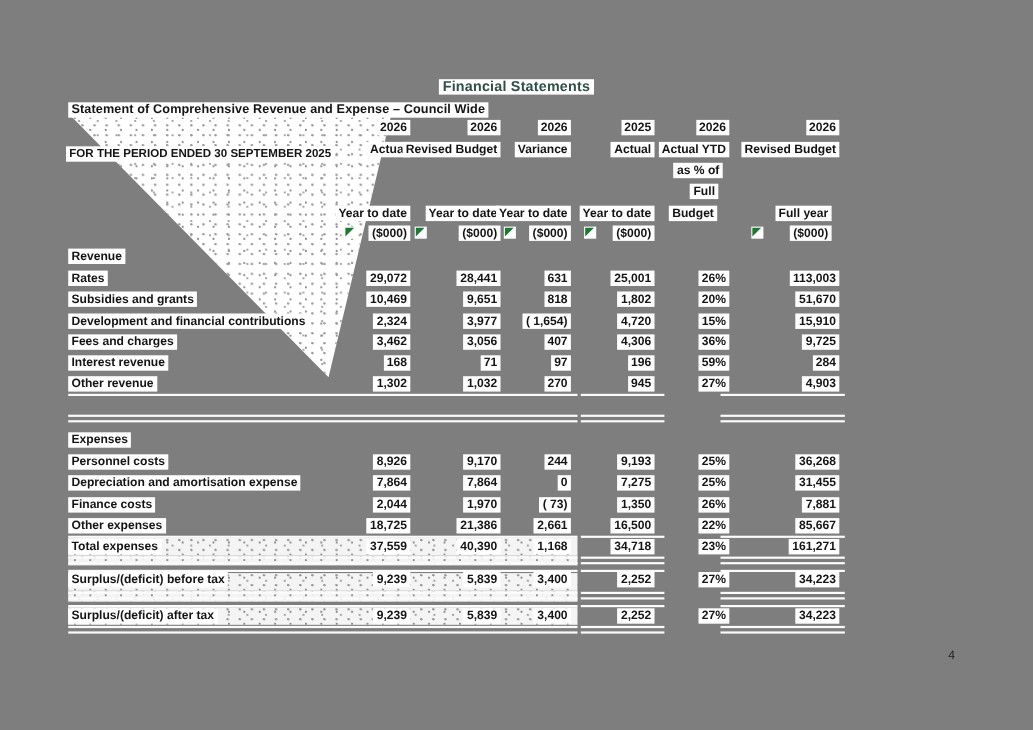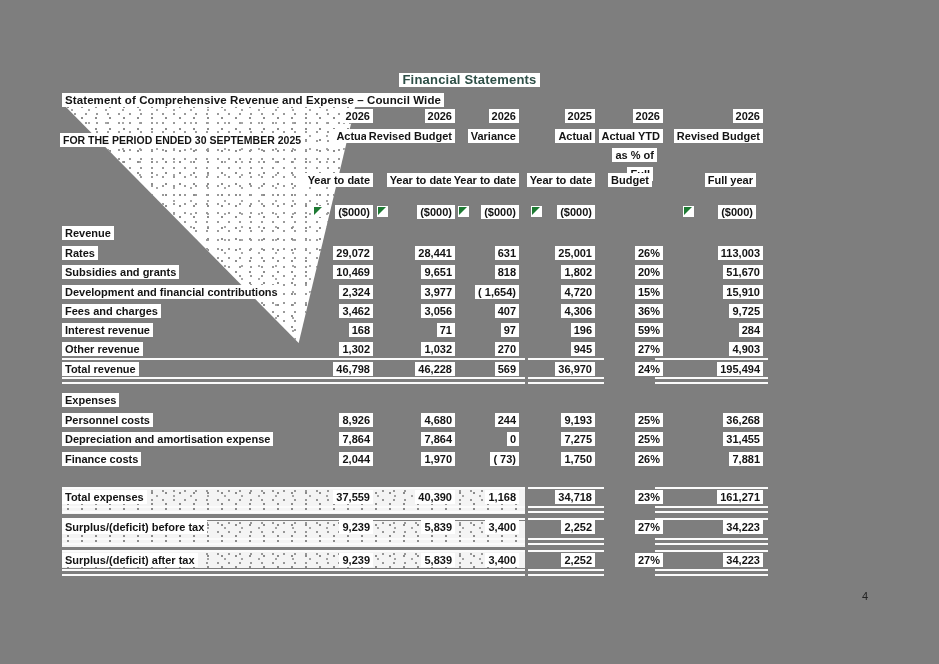--- a/index.html
+++ b/index.html
@@ -76,21 +76,21 @@
     <span class="cell c4"><span class="chip">Actual</span></span>
     <span class="cell c5"><span class="chip">Actual YTD</span></span>
     <span class="cell c6"><span class="chip">Revised Budget</span></span>
   </div>
   <div class="row hdr" style="top:148px">
     <span class="cell" style="right:282px"><span class="chip">as % of</span></span>
   </div>
   <div class="row hdr" style="top:167px">
     <span class="cell" style="right:286px"><span class="chip">Full</span></span>
   </div>
-  <div class="row hdr" style="top:173px">
+  <div class="row hdr" style="top:187px">
     <span class="cell c1"><span class="chip">Year to date</span></span>
     <span class="cell c2"><span class="chip">Year to date</span></span>
     <span class="cell c3"><span class="chip">Year to date</span></span>
     <span class="cell c4"><span class="chip">Year to date</span></span>
     <span class="cell" style="right:287px"><span class="chip">Budget</span></span>
     <span class="cell c6" style="right:183px"><span class="chip">Full year</span></span>
   </div>
   <div class="row hdr" style="top:205px">
     <span class="cell c1"><span class="chip">($000)</span></span>
     <span class="cell c2"><span class="chip">($000)</span></span>
@@ -150,60 +150,60 @@
   </div>
   <div class="row" style="top:342px">
     <span class="cell lbl"><span class="chip">Other revenue</span></span>
     <span class="cell num c1"><span class="chip">1,302</span></span>
     <span class="cell num c2"><span class="chip">1,032</span></span>
     <span class="cell num c3 green"><span class="chip">270</span></span>
     <span class="cell num c4"><span class="chip">945</span></span>
     <span class="cell num c5"><span class="chip">27%</span></span>
     <span class="cell num c6"><span class="chip">4,903</span></span>
   </div>
-  <div class="row total" style="top:362px">
-    <span class="cell lbl"><span class="chip">Total revenue</span></span>
-    <span class="cell num c1"><span class="chip">46,798</span></span>
-    <span class="cell num c2"><span class="chip">46,228</span></span>
-    <span class="cell num c3 green"><span class="chip">569</span></span>
-    <span class="cell num c4"><span class="chip">36,970</span></span>
-    <span class="cell num c5"><span class="chip">24%</span></span>
-    <span class="cell num c6"><span class="chip">195,494</span></span>
-  </div>
 
   <div class="row section" style="top:393px">
     <span class="cell lbl"><span class="chip">Expenses</span></span>
   </div>
 
   <div class="row" style="top:413px">
     <span class="cell lbl"><span class="chip">Personnel costs</span></span>
     <span class="cell num c1"><span class="chip">8,926</span></span>
-    <span class="cell num c2"><span class="chip">4,680</span></span>
+    <span class="cell num c2"><span class="chip">9,170</span></span>
     <span class="cell num c3 green"><span class="chip">244</span></span>
     <span class="cell num c4"><span class="chip">9,193</span></span>
     <span class="cell num c5"><span class="chip">25%</span></span>
     <span class="cell num c6"><span class="chip">36,268</span></span>
   </div>
   <div class="row" style="top:432px">
     <span class="cell lbl"><span class="chip">Depreciation and amortisation expense</span></span>
     <span class="cell num c1"><span class="chip">7,864</span></span>
     <span class="cell num c2"><span class="chip">7,864</span></span>
     <span class="cell num c3"><span class="chip">0</span></span>
     <span class="cell num c4"><span class="chip">7,275</span></span>
     <span class="cell num c5"><span class="chip">25%</span></span>
     <span class="cell num c6"><span class="chip">31,455</span></span>
   </div>
   <div class="row" style="top:452px">
     <span class="cell lbl"><span class="chip">Finance costs</span></span>
     <span class="cell num c1"><span class="chip">2,044</span></span>
     <span class="cell num c2"><span class="chip">1,970</span></span>
     <span class="cell num c3 red"><span class="chip">( 73)</span></span>
-    <span class="cell num c4"><span class="chip">1,750</span></span>
+    <span class="cell num c4"><span class="chip">1,350</span></span>
     <span class="cell num c5"><span class="chip">26%</span></span>
     <span class="cell num c6"><span class="chip">7,881</span></span>
+  </div>
+  <div class="row" style="top:471px">
+    <span class="cell lbl"><span class="chip">Other expenses</span></span>
+    <span class="cell num c1"><span class="chip">18,725</span></span>
+    <span class="cell num c2"><span class="chip">21,386</span></span>
+    <span class="cell num c3 green"><span class="chip">2,661</span></span>
+    <span class="cell num c4"><span class="chip">16,500</span></span>
+    <span class="cell num c5"><span class="chip">22%</span></span>
+    <span class="cell num c6"><span class="chip">85,667</span></span>
   </div>
   <div class="row total" style="top:490px">
     <span class="cell lbl"><span class="chip">Total expenses</span></span>
     <span class="cell num c1"><span class="chip">37,559</span></span>
     <span class="cell num c2"><span class="chip">40,390</span></span>
     <span class="cell num c3 green"><span class="chip">1,168</span></span>
     <span class="cell num c4"><span class="chip">34,718</span></span>
     <span class="cell num c5"><span class="chip">23%</span></span>
     <span class="cell num c6"><span class="chip">161,271</span></span>
   </div>

